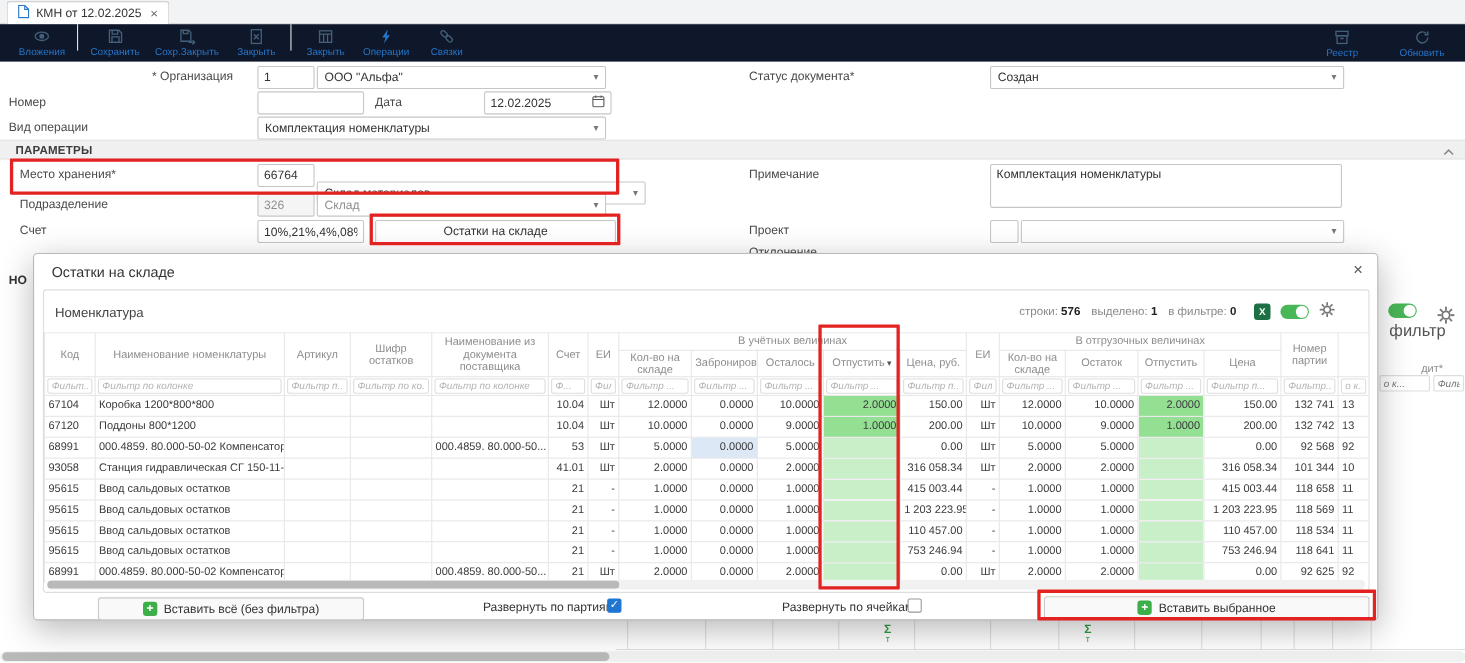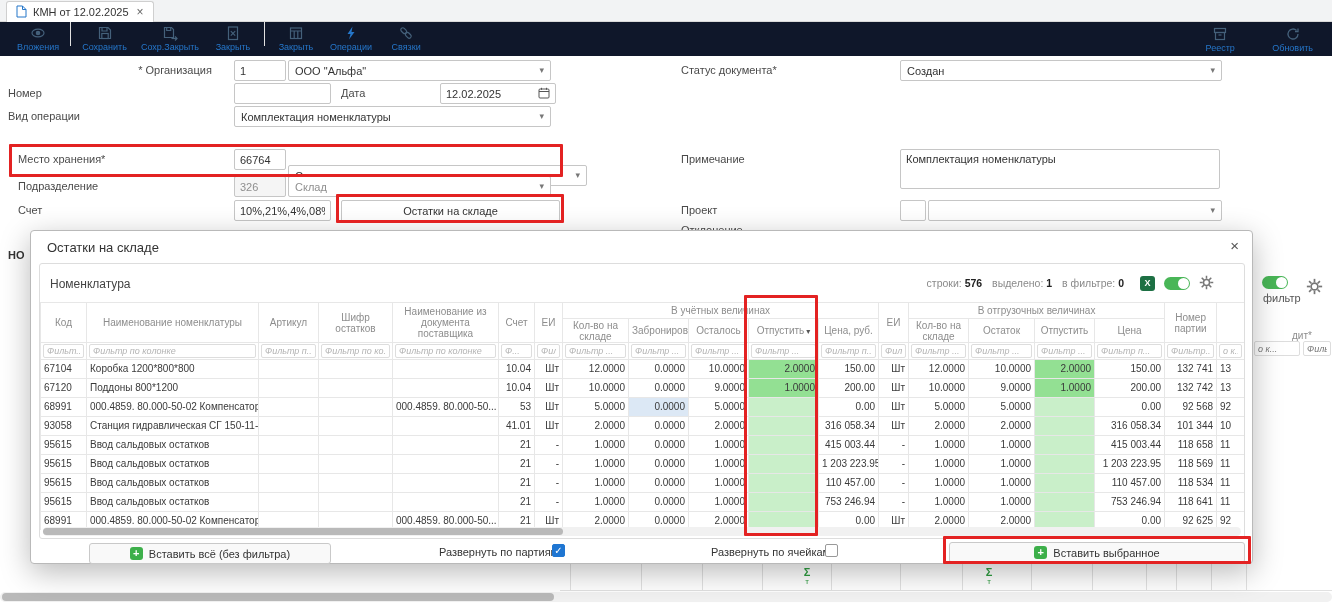--- a/index.html
+++ b/index.html
@@ -34,21 +34,21 @@
   .hline{position:absolute;height:1px;background:#e1e1e1}
   .sumcell{position:absolute;text-align:center;color:#2f9e41;line-height:1}
   .sumcell .sg{font-size:11px;font-weight:bold;display:block}
   .sumcell .st{font-size:8px;display:block;margin-top:0px}
   .scrolltrack{position:absolute;background:#f1f1f1;border-radius:5px}
   .scrollthumb{position:absolute;background:#b9b9b9;border-radius:4px}
   .toggle{position:relative;display:inline-block;width:26px;height:13px;background:#49b657;border-radius:8px}
   .knob{position:absolute;right:1px;top:1px;width:11px;height:11px;background:#fff;border-radius:50%}
   .minifilter{position:absolute;height:15px;border:1px solid #ddd;border-radius:2px;font-size:9px;font-style:italic;color:#aaa;padding:0 3px;font-family:"Liberation Sans",sans-serif;background:#fff}
   .colhead-frag{position:absolute;font-size:10px;color:#8d8d8d}
-  .bgfilter-label{position:absolute;font-size:11px;color:#555}
+  .bgfilter-label{position:absolute;font-size:15px;color:#555}
   
   .modal{position:absolute;left:30px;top:230px;width:1223px;height:334px;background:#fff;border:1px solid #b9b9b9;border-radius:4px;box-shadow:0 8px 30px rgba(0,0,0,.28);z-index:10}
   .modal-title{position:absolute;left:16px;top:9px;font-size:13px;color:#333}
   .modal-close{position:absolute;right:13px;top:6px;font-size:15px;color:#555;cursor:pointer}
   .panel{position:absolute;left:8px;top:32px;width:1206px;height:276px;border:1px solid #ddd;border-radius:3px;background:#fff}
   .panel-head{position:absolute;left:0;top:0;width:100%;height:38px}
   .panel-title{position:absolute;left:10px;top:13px;font-size:12px;color:#444}
   .panel-tools{position:absolute;right:30px;top:0;height:38px;display:flex;align-items:center;gap:9px}
   .stats{font-size:10.5px;color:#8a8a8a;white-space:nowrap}
   .stats b{color:#222;font-weight:bold;margin-right:7px}
@@ -206,20 +206,26 @@
           <path d="M1 4.5 H11 M3.5 0.8 V2.8 M8.5 0.8 V2.8"></path>
         </svg></span>
   </div>
 
   <div class="lbl" style="left:8px;top:110px">Вид операции</div>
   <div class="field selbox" style="left:234px;top:106px;width:317px">
     <span>Комплектация номенклатуры</span>
     <span class="chev">▾</span>
   </div>
 
+  <div class="paramsbar">
+    <span>ПАРАМЕТРЫ</span>
+    <span style="position:absolute;right:10px;top:5px"><svg width="10" height="7" viewBox="0 0 10 7" fill="none" stroke="#888" stroke-width="1.4">
+          <path d="M1 5.5 L5 1.5 L9 5.5"></path>
+        </svg></span>
+  </div>
 
   <div class="lbl" style="left:18px;top:153px">Место хранения*</div>
   <input class="field" style="left: 234px; top: 149px; width: 52px;" value="66764">
   <div class="field selbox" style="left:288px;top:165px;width:299px">
     <span>Склад материалов</span>
     <span class="chev">▾</span>
   </div>
   <div class="lbl" style="left:681px;top:153px">Примечание</div>
   <textarea class="field" style="left: 900px; top: 149px; width: 320px; height: 40px;">Комплектация номенклатуры</textarea>
 

